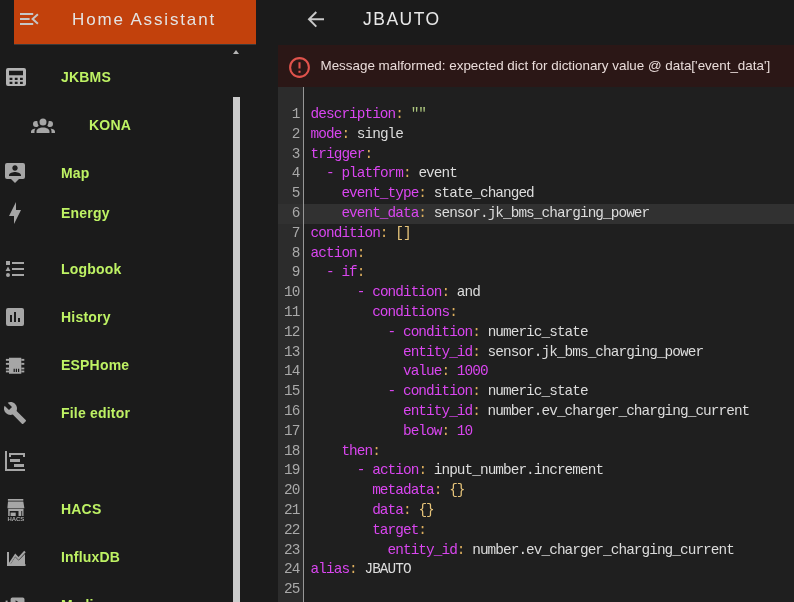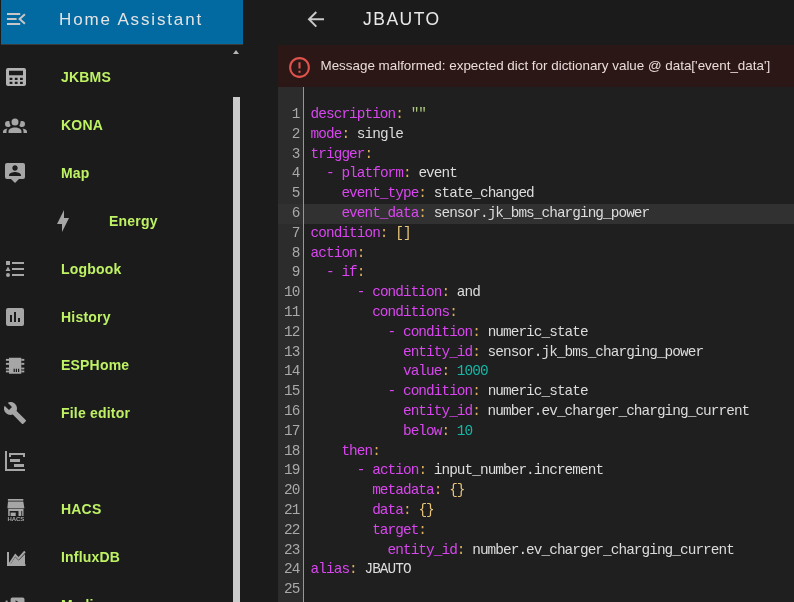--- a/index.html
+++ b/index.html
@@ -1,21 +1,21 @@
 <!DOCTYPE html>
 <html><head>
 <meta charset="utf-8">
 <style>
   * { margin:0; padding:0; box-sizing:border-box; }
   html,body { width:794px; height:602px; overflow:hidden; background:#1b1b1b;
     font-family:"Liberation Sans", sans-serif; }
 
   
   #sidebar { position:absolute; left:0; top:0; width:242px; height:602px; background:#1b1b1b; }
-  #sbheader { position:absolute; left:1px; top:0; width:242px; height:45px; background:#0369a1; border-bottom:1px solid #3a3a3a; }
+  #sbheader { position:absolute; left:14px; top:0; width:242px; height:45px; background:#c2410c; border-bottom:1px solid #3a3a3a; }
   #menuicon { position:absolute; left:0px; top:7px; }
   #hatitle { position:absolute; left:58px; top:0; height:45px; line-height:39px; color:#e4e4e4; font-size:17px; letter-spacing:1.85px; }
   .item { position:absolute; left:0; width:230px; height:48px; }
   .item svg { position:absolute; left:3px; top:12px; }
   .item .lbl { position:absolute; left:61px; top:0; height:48px; line-height:48px; font-size:14px; font-weight:bold; color:#bef264; letter-spacing:0.2px; }
   
   #sbtrack { position:absolute; left:232px; top:46px; width:10px; height:556px; background:#1b1b1b; }
   #sbthumb { position:absolute; left:232.5px; top:97px; width:7px; height:505px; background:#cbcbcb; }
   #sbarrow { position:absolute; left:232px; top:50px; width:0; height:0;
     border-left:3.5px solid transparent; border-right:3.5px solid transparent; border-bottom:4.5px solid #b5b5b5; margin-left:1px; }
@@ -35,21 +35,21 @@
   #gutter { position:absolute; left:0; top:0; width:24.5px; height:515px; background:#2c2c2c; }
   #gborder { position:absolute; left:24.5px; top:0; width:1px; height:515px; background:#969696; z-index:5; }
   #hl6 { position:absolute; left:0; top:117.1px; width:552px; height:19.8px; background:#313131; z-index:1; }
   .mono { font-family:"Liberation Mono", monospace; font-size:14.4px; letter-spacing:-0.94px; line-height:19.8px; white-space:pre; }
   #lnums { position:absolute; right: auto; left:0; top:18.1px; width:21.5px; text-align:right; color:#a9a9a9; z-index:2; }
   #code { position:absolute; left:32.6px; top:18.1px; z-index:2; }
   .k { color:#d946ef; }
   .c { color:#dcae5e; }
   .b { color:#e6c47a; }
   .s { color:#aec87f; }
-  .n { color:#14b8a6; }
+  .n { color:#d946ef; }
   #code { color:#dcdcdc; }
 </style>
 </head>
 <body>
 
 <div id="sidebar">
   <div id="sbheader">
     <svg id="menuicon" width="30" height="30" viewBox="0 0 30 30">
       <g fill="#c6c6c6">
         <rect x="6" y="6" width="13.2" height="2"></rect>
@@ -60,33 +60,33 @@
     </svg>
     <div id="hatitle">Home Assistant</div>
   </div>
 
   <div class="item" style="top:53px;">
     <svg width="30" height="24" viewBox="0 0 30 24">
         <path fill="#b3b3b3" fill-rule="evenodd" d="M5 3h16a2 2 0 0 1 2 2v14a2 2 0 0 1-2 2H5a2 2 0 0 1-2-2V5a2 2 0 0 1 2-2zm1 2.7v4.6h14V5.7H6zm.6 7v2.4h2.8v-2.4H6.6zm5.2 0v2.4h2.8v-2.4h-2.8zm5.2 0v2.4h2.8v-2.4H17zm-10.4 4v2.4h2.8v-2.4H6.6zm5.2 0v2.4h2.8v-2.4h-2.8zm5.2 0v2.4h2.8v-2.4H17z"></path>
       </svg>
     <span class="lbl">JKBMS</span>
   </div>
-  <div class="item" style="top:101px;">
+  <div class="item" style="top:101px;margin-left:28px;">
     <svg width="24" height="24" viewBox="0 0 24 24">
         <path fill="#a6a6a6" d="M12,5.5A3.5,3.5 0 0,1 15.5,9A3.5,3.5 0 0,1 12,12.5A3.5,3.5 0 0,1 8.5,9A3.5,3.5 0 0,1 12,5.5M5,8C5.56,8 6.08,8.15 6.53,8.42C6.38,9.85 6.8,11.27 7.66,12.38C7.16,13.34 6.16,14 5,14A3,3 0 0,1 2,11A3,3 0 0,1 5,8M19,8A3,3 0 0,1 22,11A3,3 0 0,1 19,14C17.84,14 16.84,13.34 16.34,12.38C17.2,11.27 17.62,9.85 17.47,8.42C17.92,8.15 18.44,8 19,8M5.5,18.25C5.5,16.18 8.41,14.5 12,14.5C15.59,14.5 18.5,16.18 18.5,18.25V20H5.5V18.25M0,20V18.5C0,17.11 1.89,15.94 4.45,15.6C3.86,16.28 3.5,17.22 3.5,18.25V20H0M24,20H20.5V18.25C20.5,17.22 20.14,16.28 19.55,15.6C22.11,15.94 24,17.11 24,18.5V20H24Z"></path>
       </svg>
     <span class="lbl">KONA</span>
   </div>
   <div class="item" style="top:149px;">
     <svg width="24" height="24" viewBox="0 0 24 24">
         <path fill="#a6a6a6" d="M20,2H4A2,2 0 0,0 2,4V16A2,2 0 0,0 4,18H8L12,22L16,18H20A2,2 0 0,0 22,16V4A2,2 0 0,0 20,2M12,4.3C13.5,4.3 14.7,5.5 14.7,7C14.7,8.5 13.5,9.7 12,9.7C10.5,9.7 9.3,8.5 9.3,7C9.3,5.5 10.5,4.3 12,4.3M18,15H6V14.1C6,12.1 10,11 12,11C14,11 18,12.1 18,14.1V15Z"></path>
       </svg>
     <span class="lbl">Map</span>
   </div>
-  <div class="item" style="top:197px;margin-left:48px;">
+  <div class="item" style="top:189px;">
     <svg width="24" height="24" viewBox="0 0 24 24">
         <path fill="#a6a6a6" d="M11,15H6L13,1V9H18L11,23V15Z"></path>
       </svg>
     <span class="lbl">Energy</span>
   </div>
   <div class="item" style="top:245px;">
     <svg width="24" height="24" viewBox="0 0 24 24">
         <path fill="#a6a6a6" d="M5,9.5L7.5,14H2.5L5,9.5M3,4H7V8H3V4M5,20A2,2 0 0,0 7,18A2,2 0 0,0 5,16A2,2 0 0,0 3,18A2,2 0 0,0 5,20M9,5V7H21V5H9M9,19H21V17H9V19M9,13H21V11H9V13Z"></path>
       </svg>
     <span class="lbl">Logbook</span>

